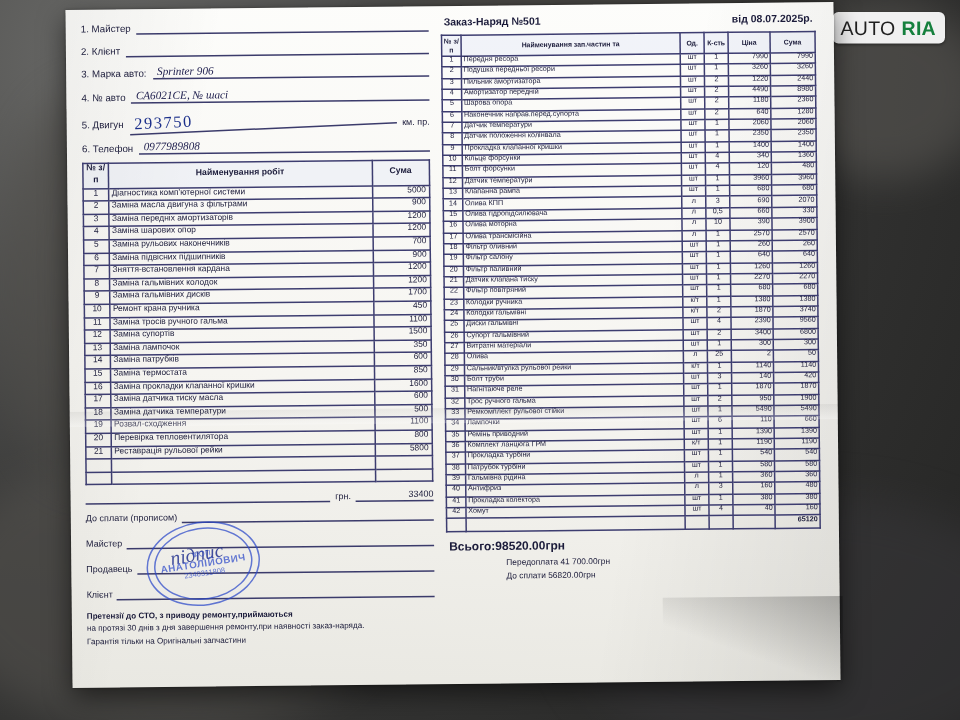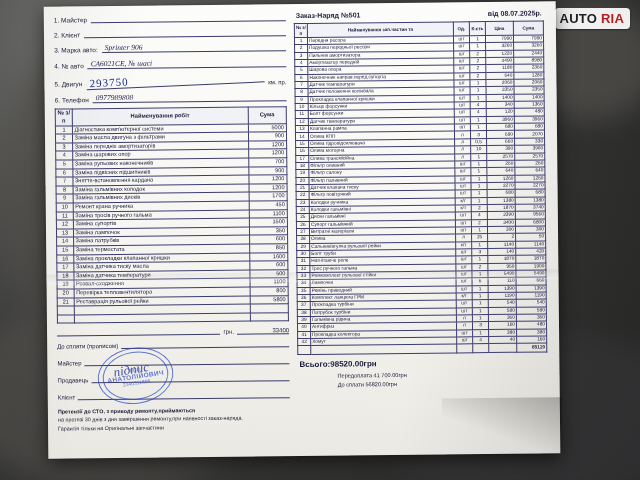--- a/index.html
+++ b/index.html
@@ -25,24 +25,24 @@
 
   
   #watermark{
     position:absolute;right:10px;top:8px;
     display:flex;align-items:center;gap:4px;
     background:rgba(255,255,255,.92);
     border-radius:4px;padding:3px 6px 3px 5px;
     box-shadow:0 1px 2px rgba(0,0,0,.4);
   }
   #watermark .wm-auto{
-    font-size:13px;font-weight:bold;color:#1f1f1f;letter-spacing:.2px;
+    font-size:13px;font-weight:normal;color:#1f1f1f;letter-spacing:.2px;
   }
   #watermark .wm-ria{
-    font-size:13px;font-weight:bold;color:#b91c1c;letter-spacing:.2px;
+    font-size:13px;font-weight:bold;color:#15803d;letter-spacing:.2px;
   }
 
   
   #paper{
     position:absolute;
     left:46px;top:4px;width:512px;height:452px;
     background:linear-gradient(183deg,#fdfdfb 0%,#f6f5f1 55%,#e9e8e2 100%);
     box-shadow:0 6px 18px rgba(0,0,0,.55), 0 0 2px rgba(0,0,0,.4);
     transform:rotate(-0.6deg);
     color:#1b1b3a;

